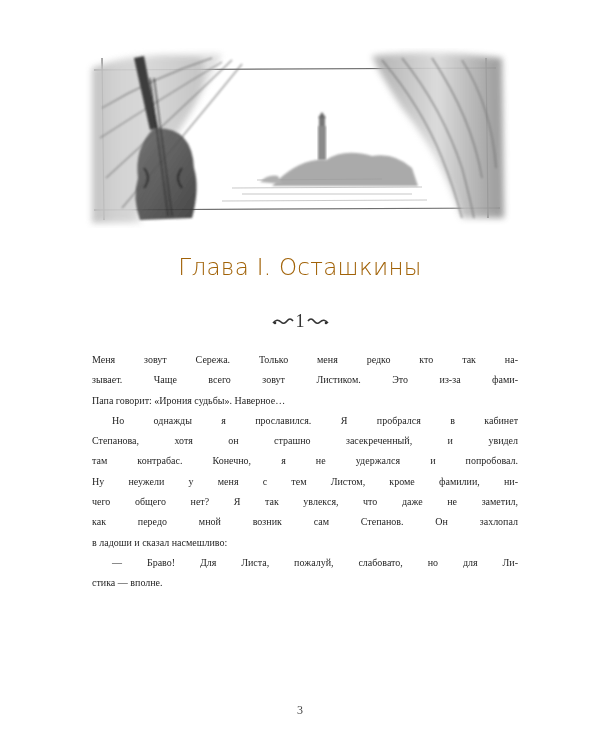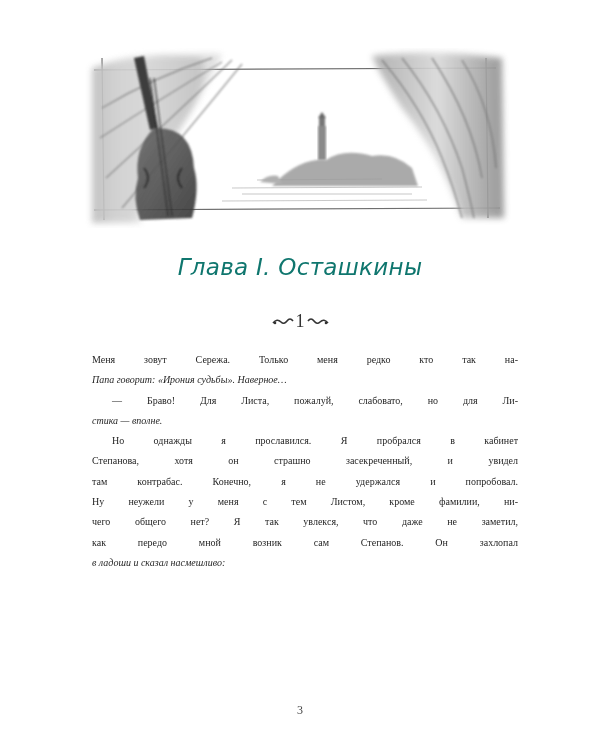--- a/index.html
+++ b/index.html
@@ -25,22 +25,21 @@
     .chapter-title {
       position: absolute;
       left: 0;
       top: 254px;
       width: 600px;
       text-align: center;
       font-family: "DejaVu Sans", "Liberation Sans", sans-serif;
       font-weight: 300;
       font-size: 23px;
       letter-spacing: 0.3px;
-      color: #0f766e;
-      font-style: italic;
+      color: #a16207;
     }
     .section-marker {
       position: absolute;
       left: 0;
       top: 312px;
       width: 600px;
       text-align: center;
       font-size: 16px;
       color: #333;
       display: flex;
@@ -65,21 +64,20 @@
       color: #262626;
     }
     .body-text .line {
       display: block;
       white-space: nowrap;
       text-align-last: justify;
       text-align: justify;
     }
     .body-text .line.last {
       text-align-last: left;
-      font-style: italic;
     }
     .body-text .line.indent {
       padding-left: 20px;
     }
     .page-number {
       position: absolute;
       left: 0;
       top: 703px;
       width: 600px;
       text-align: center;
@@ -180,30 +178,31 @@
   <span class="section-number">1</span>
   <svg width="22" height="10" viewBox="0 0 22 10">
     <path d="M1 5 Q4 1 7 5 Q10 9 13 6 Q17 2 21 7" stroke="#333" stroke-width="1.6" fill="none"></path>
     <circle cx="19" cy="7" r="1.3" fill="#333"></circle>
   </svg>
 </div>
 
 <div class="body-text">
   <div>
     <span class="line">Меня зовут Сережа. Только меня редко кто так на-</span>
+    <span class="line">зывает. Чаще всего зовут Листиком. Это из-за фами-</span>
     <span class="line last">Папа говорит: «Ирония судьбы». Наверное…</span>
-  </div>
-  <div>
-    <span class="line indent">— Браво! Для Листа, пожалуй, слабовато, но для Ли-</span>
-    <span class="line last">стика — вполне.</span>
   </div>
   <div>
     <span class="line indent">Но однажды я прославился. Я пробрался в кабинет</span>
     <span class="line">Степанова, хотя он страшно засекреченный, и увидел</span>
     <span class="line">там контрабас. Конечно, я не удержался и попробовал.</span>
     <span class="line">Ну неужели у меня с тем Листом, кроме фамилии, ни-</span>
     <span class="line">чего общего нет? Я так увлекся, что даже не заметил,</span>
     <span class="line">как передо мной возник сам Степанов. Он захлопал</span>
     <span class="line last">в ладоши и сказал насмешливо:</span>
   </div>
+  <div>
+    <span class="line indent">— Браво! Для Листа, пожалуй, слабовато, но для Ли-</span>
+    <span class="line last">стика — вполне.</span>
+  </div>
 </div>
 
 <div class="page-number">3</div>
 
 </body></html>

